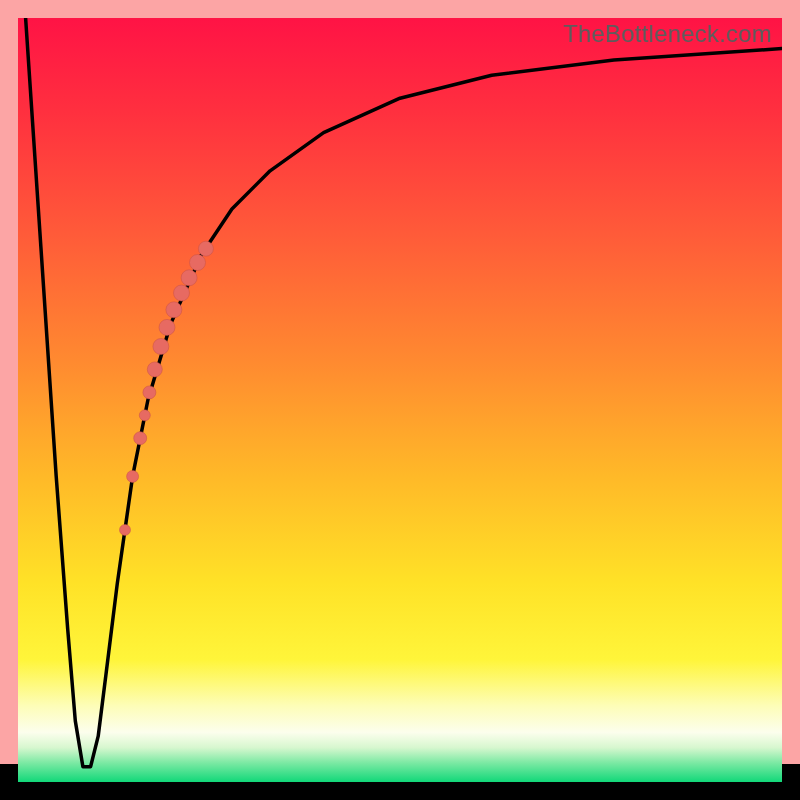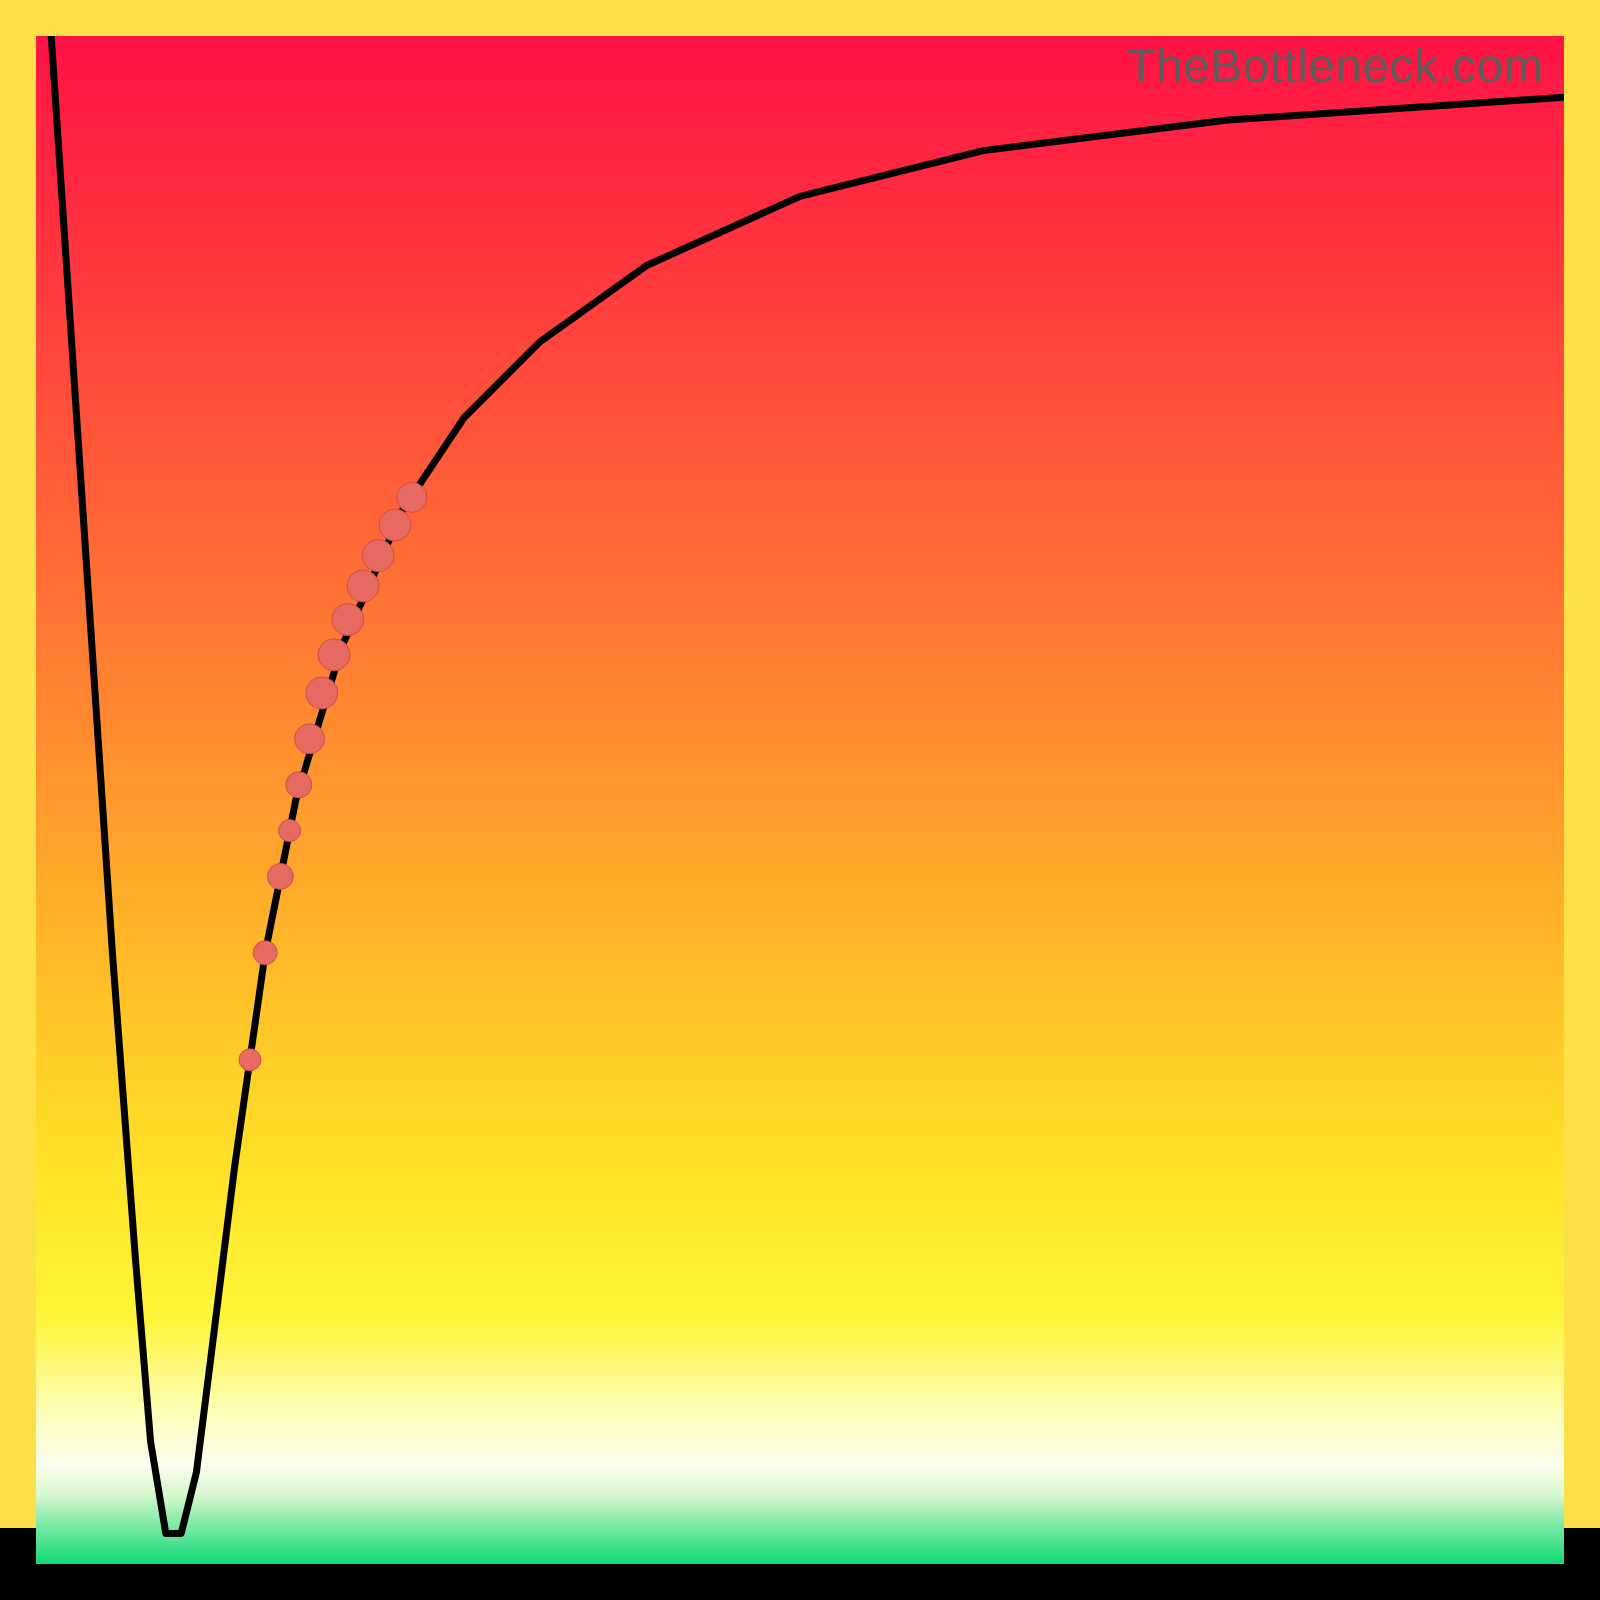--- a/index.html
+++ b/index.html
@@ -7,21 +7,21 @@
     padding: 0;
     width: 800px;
     height: 800px;
     overflow: hidden;
     background: #000;
     font-family: Arial, Helvetica, sans-serif;
   }
   .frame {
     width: 800px;
     height: 764px;
-    background: #fde047;
+    background: #fca5a5;
     position: relative;
   }
   .plot {
     position: absolute;
     left: 18px;
     top: 18px;
     width: 764px;
     height: 764px;
     overflow: hidden;
   }

